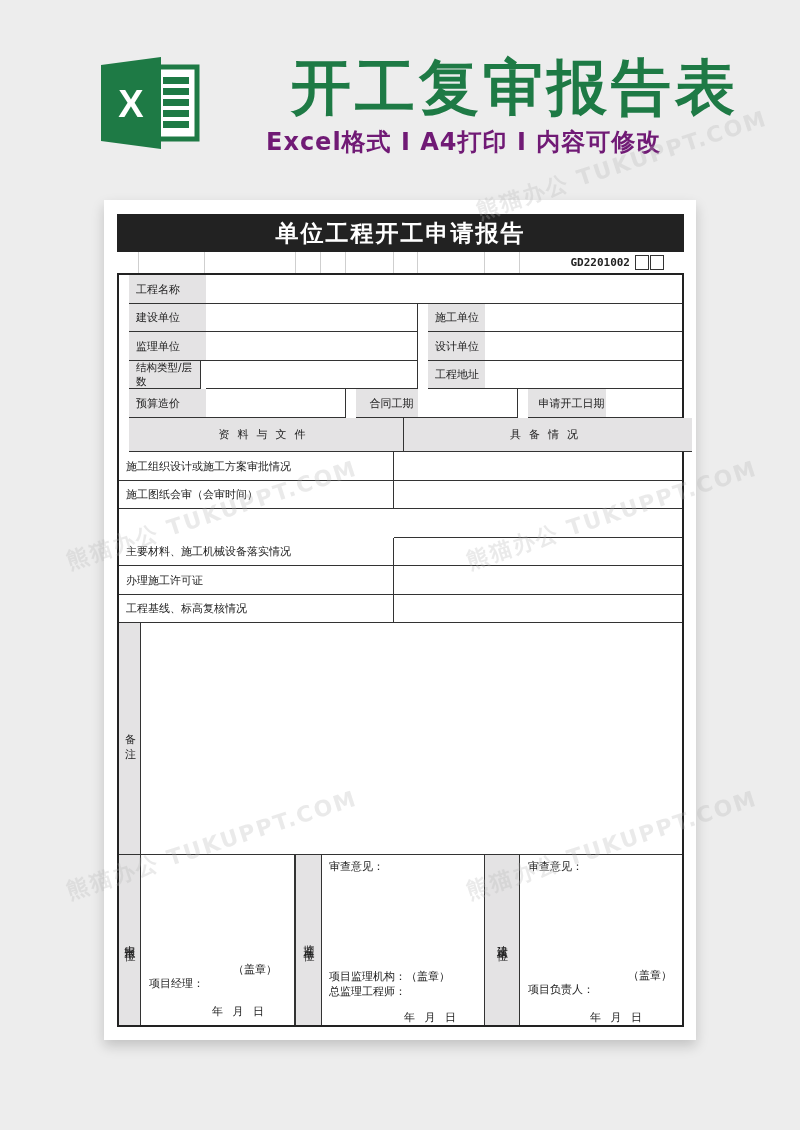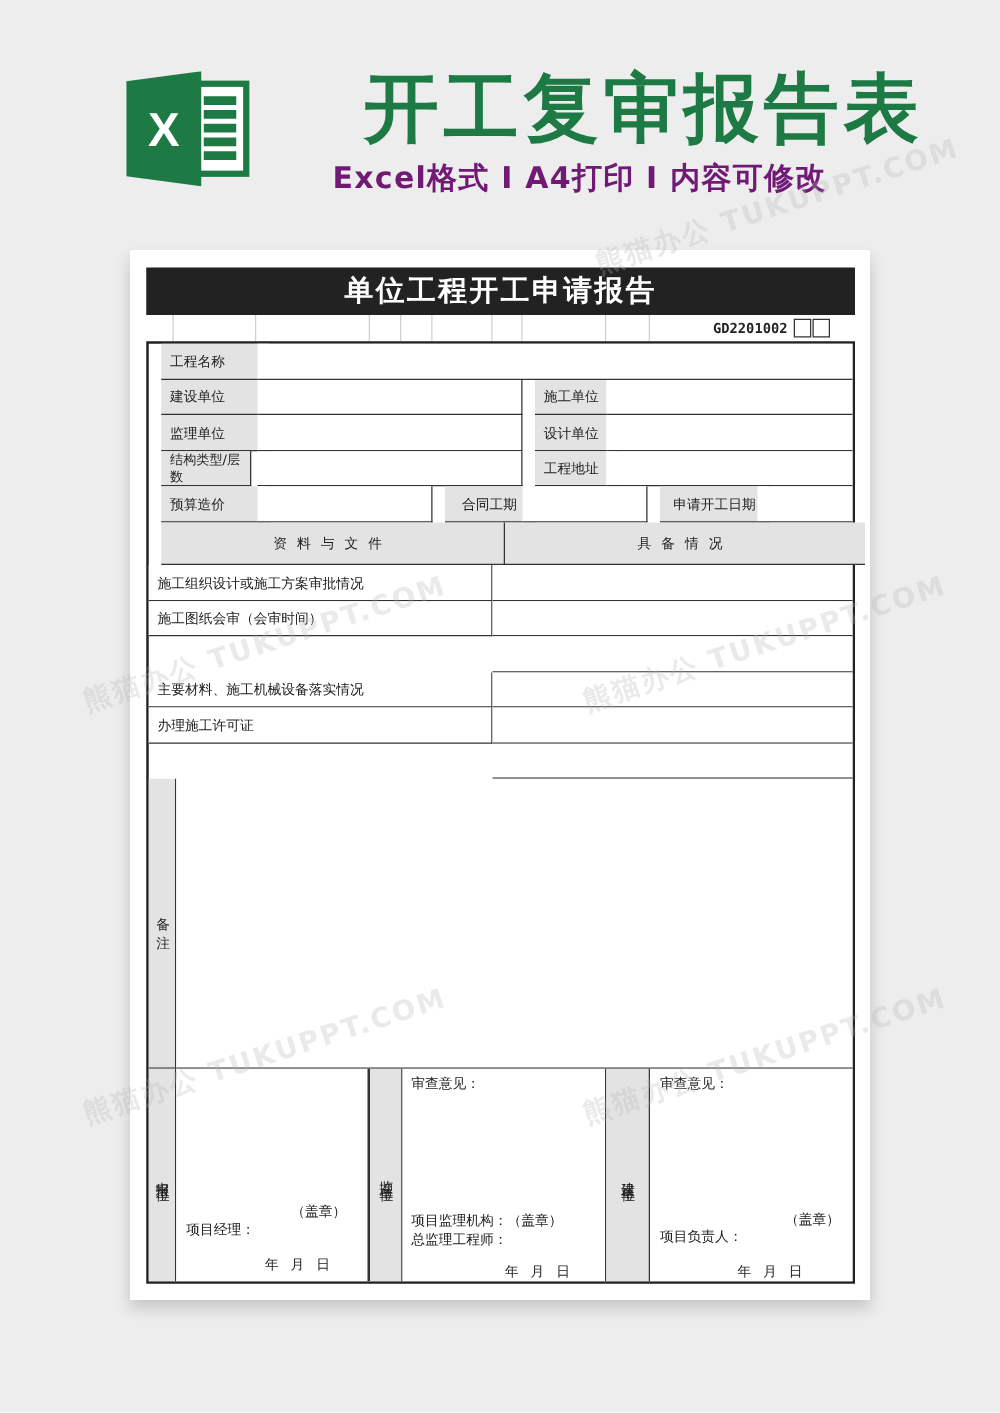--- a/index.html
+++ b/index.html
@@ -136,20 +136,21 @@
   <div class="cell val" style="left:275px;top:206px;width:288px;height:28px;border-right:none"></div>
 
   <div class="cell val" style="left:275px;top:234px;width:288px;height:29px;border-right:none"></div>
 
   <div class="cell doc-item" style="left:0;top:263px;width:275px;height:28px">主要材料、施工机械设备落实情况</div>
   <div class="cell val" style="left:275px;top:263px;width:288px;height:28px;border-right:none"></div>
 
   <div class="cell doc-item" style="left:0;top:291px;width:275px;height:29px">办理施工许可证</div>
   <div class="cell val" style="left:275px;top:291px;width:288px;height:29px;border-right:none"></div>
 
+  <div class="cell doc-item" style="left:0;top:320px;width:275px;height:28px">工程基线、标高复核情况</div>
   <div class="cell val" style="left:275px;top:320px;width:288px;height:28px;border-right:none"></div>
 
   <div class="cell vert" style="left:0;top:348px;width:22px;height:232px;line-height:28px">
     <span style="writing-mode:vertical-rl;letter-spacing:14px">备注</span>
   </div>
   <div class="cell val" style="left:22px;top:348px;width:541px;height:232px;border-right:none"></div>
 
   <div class="cell vert" style="left:0;top:580px;width:22px;height:170px;border-bottom:none">
     <span style="writing-mode:vertical-rl;letter-spacing:2px">申报单位</span>
   </div>

